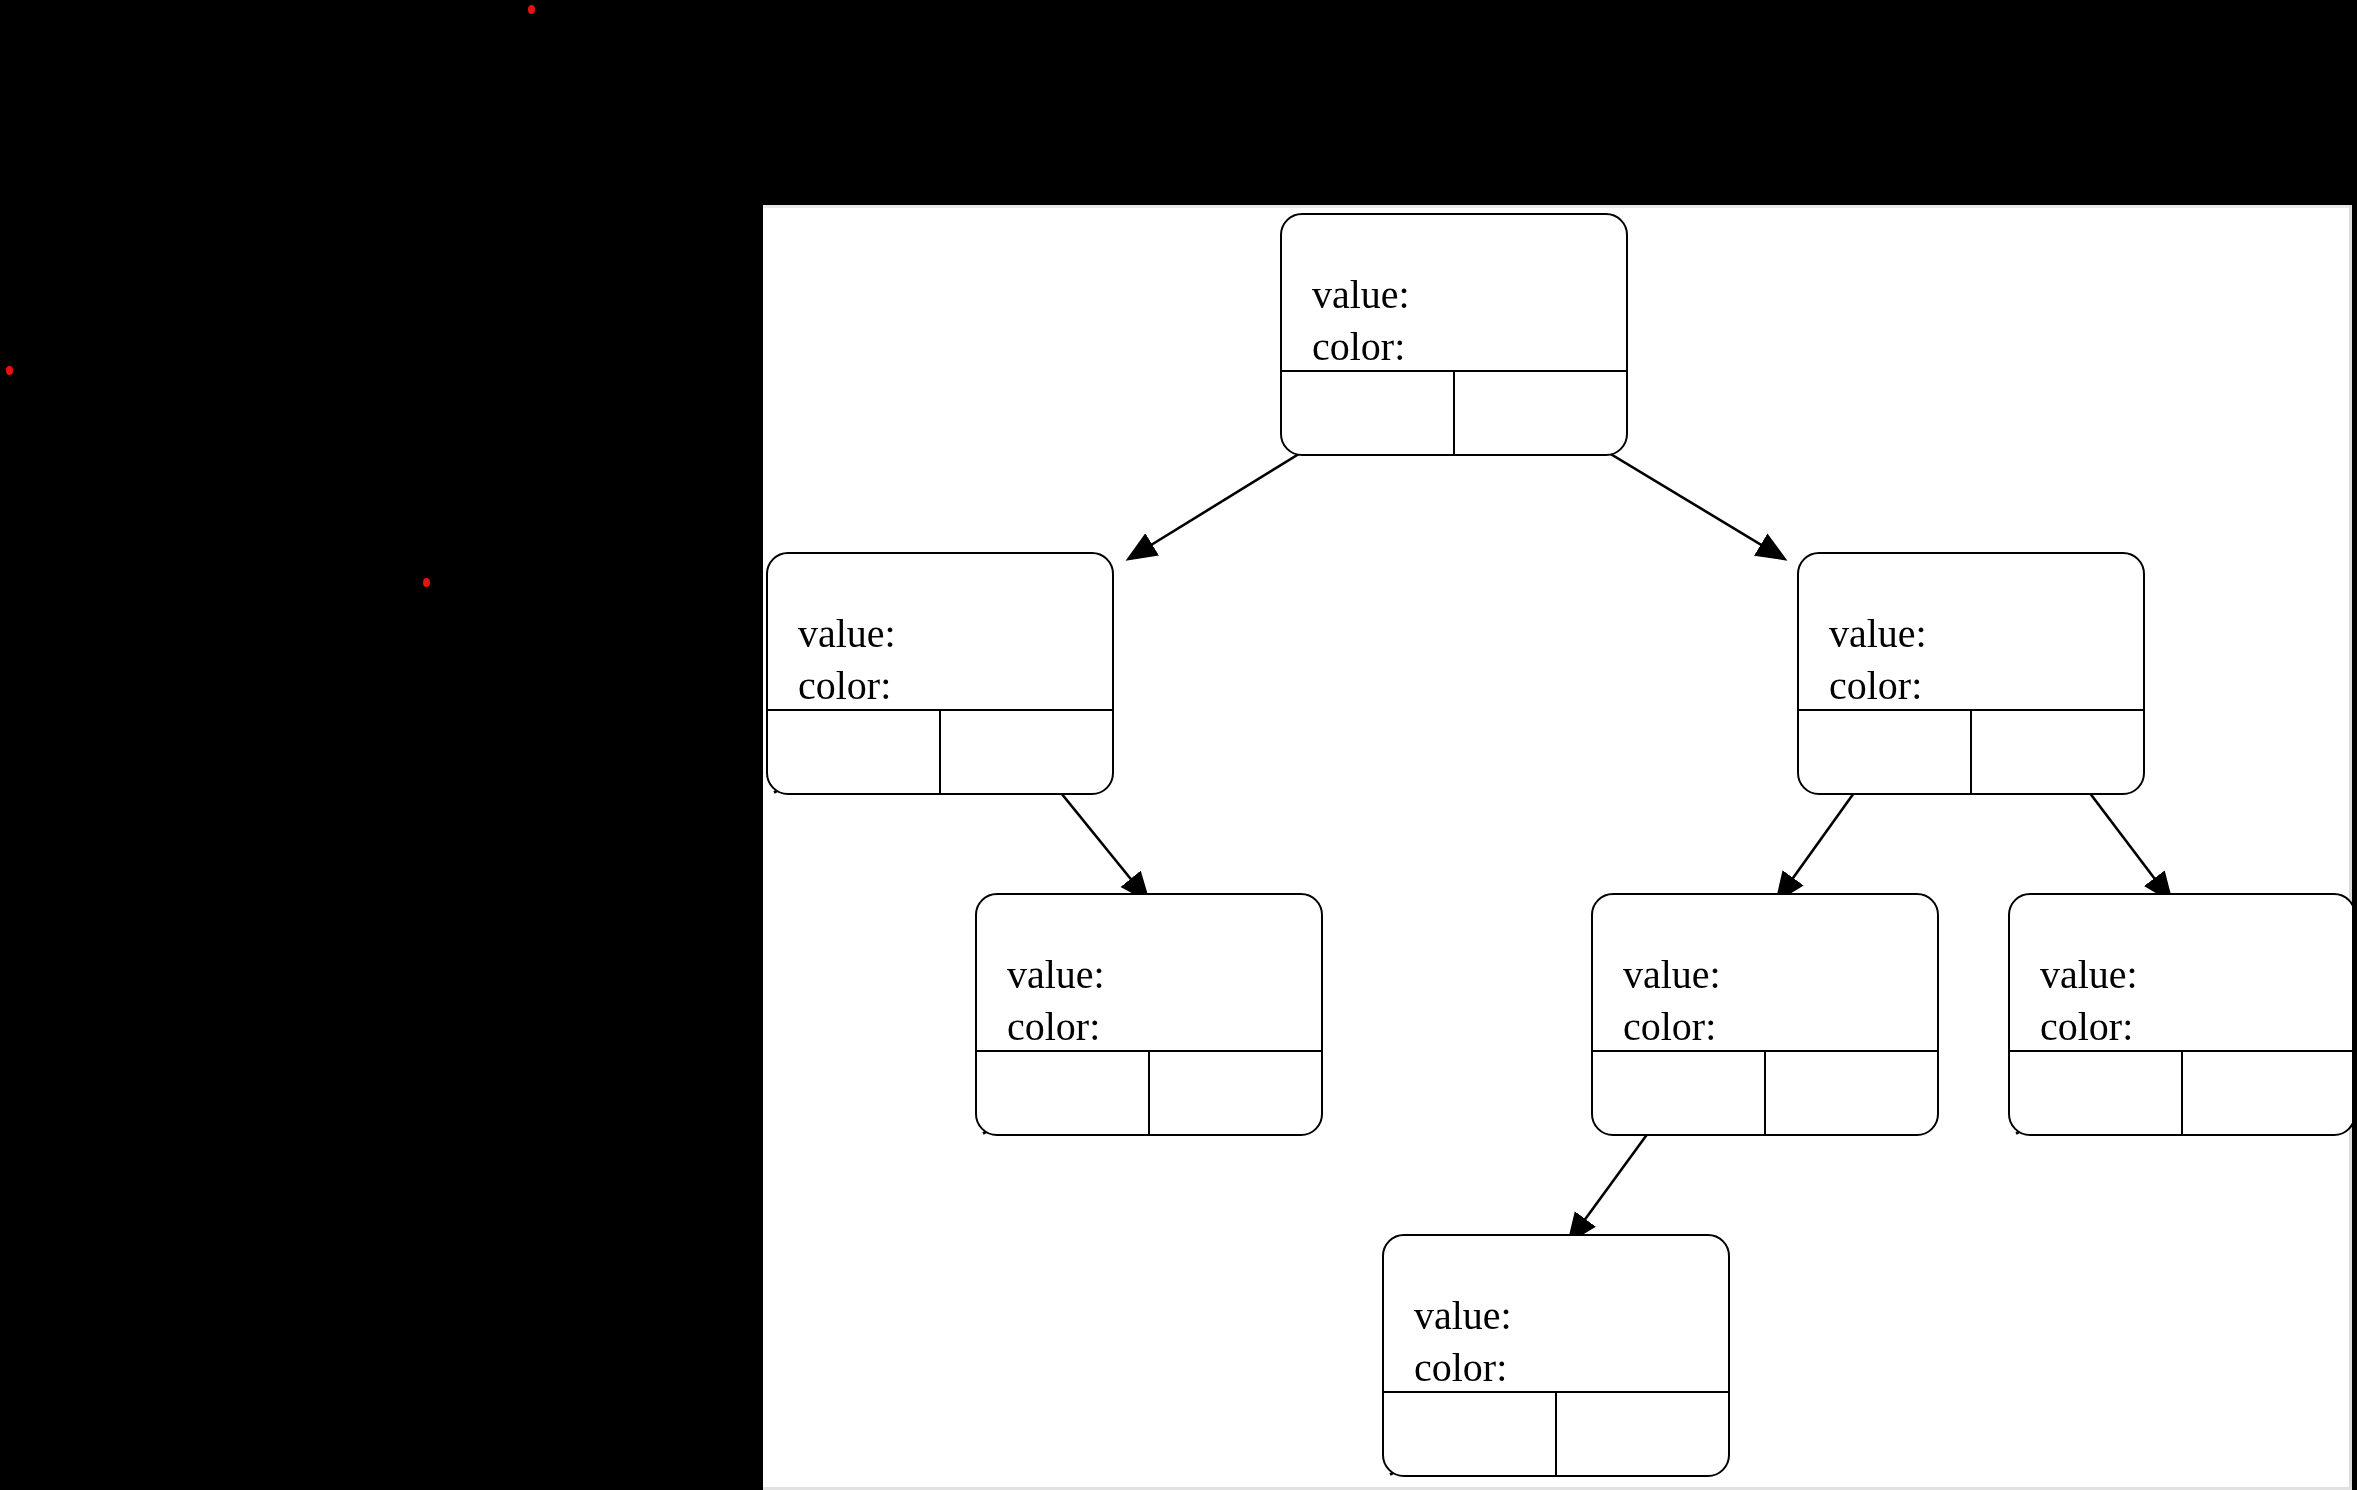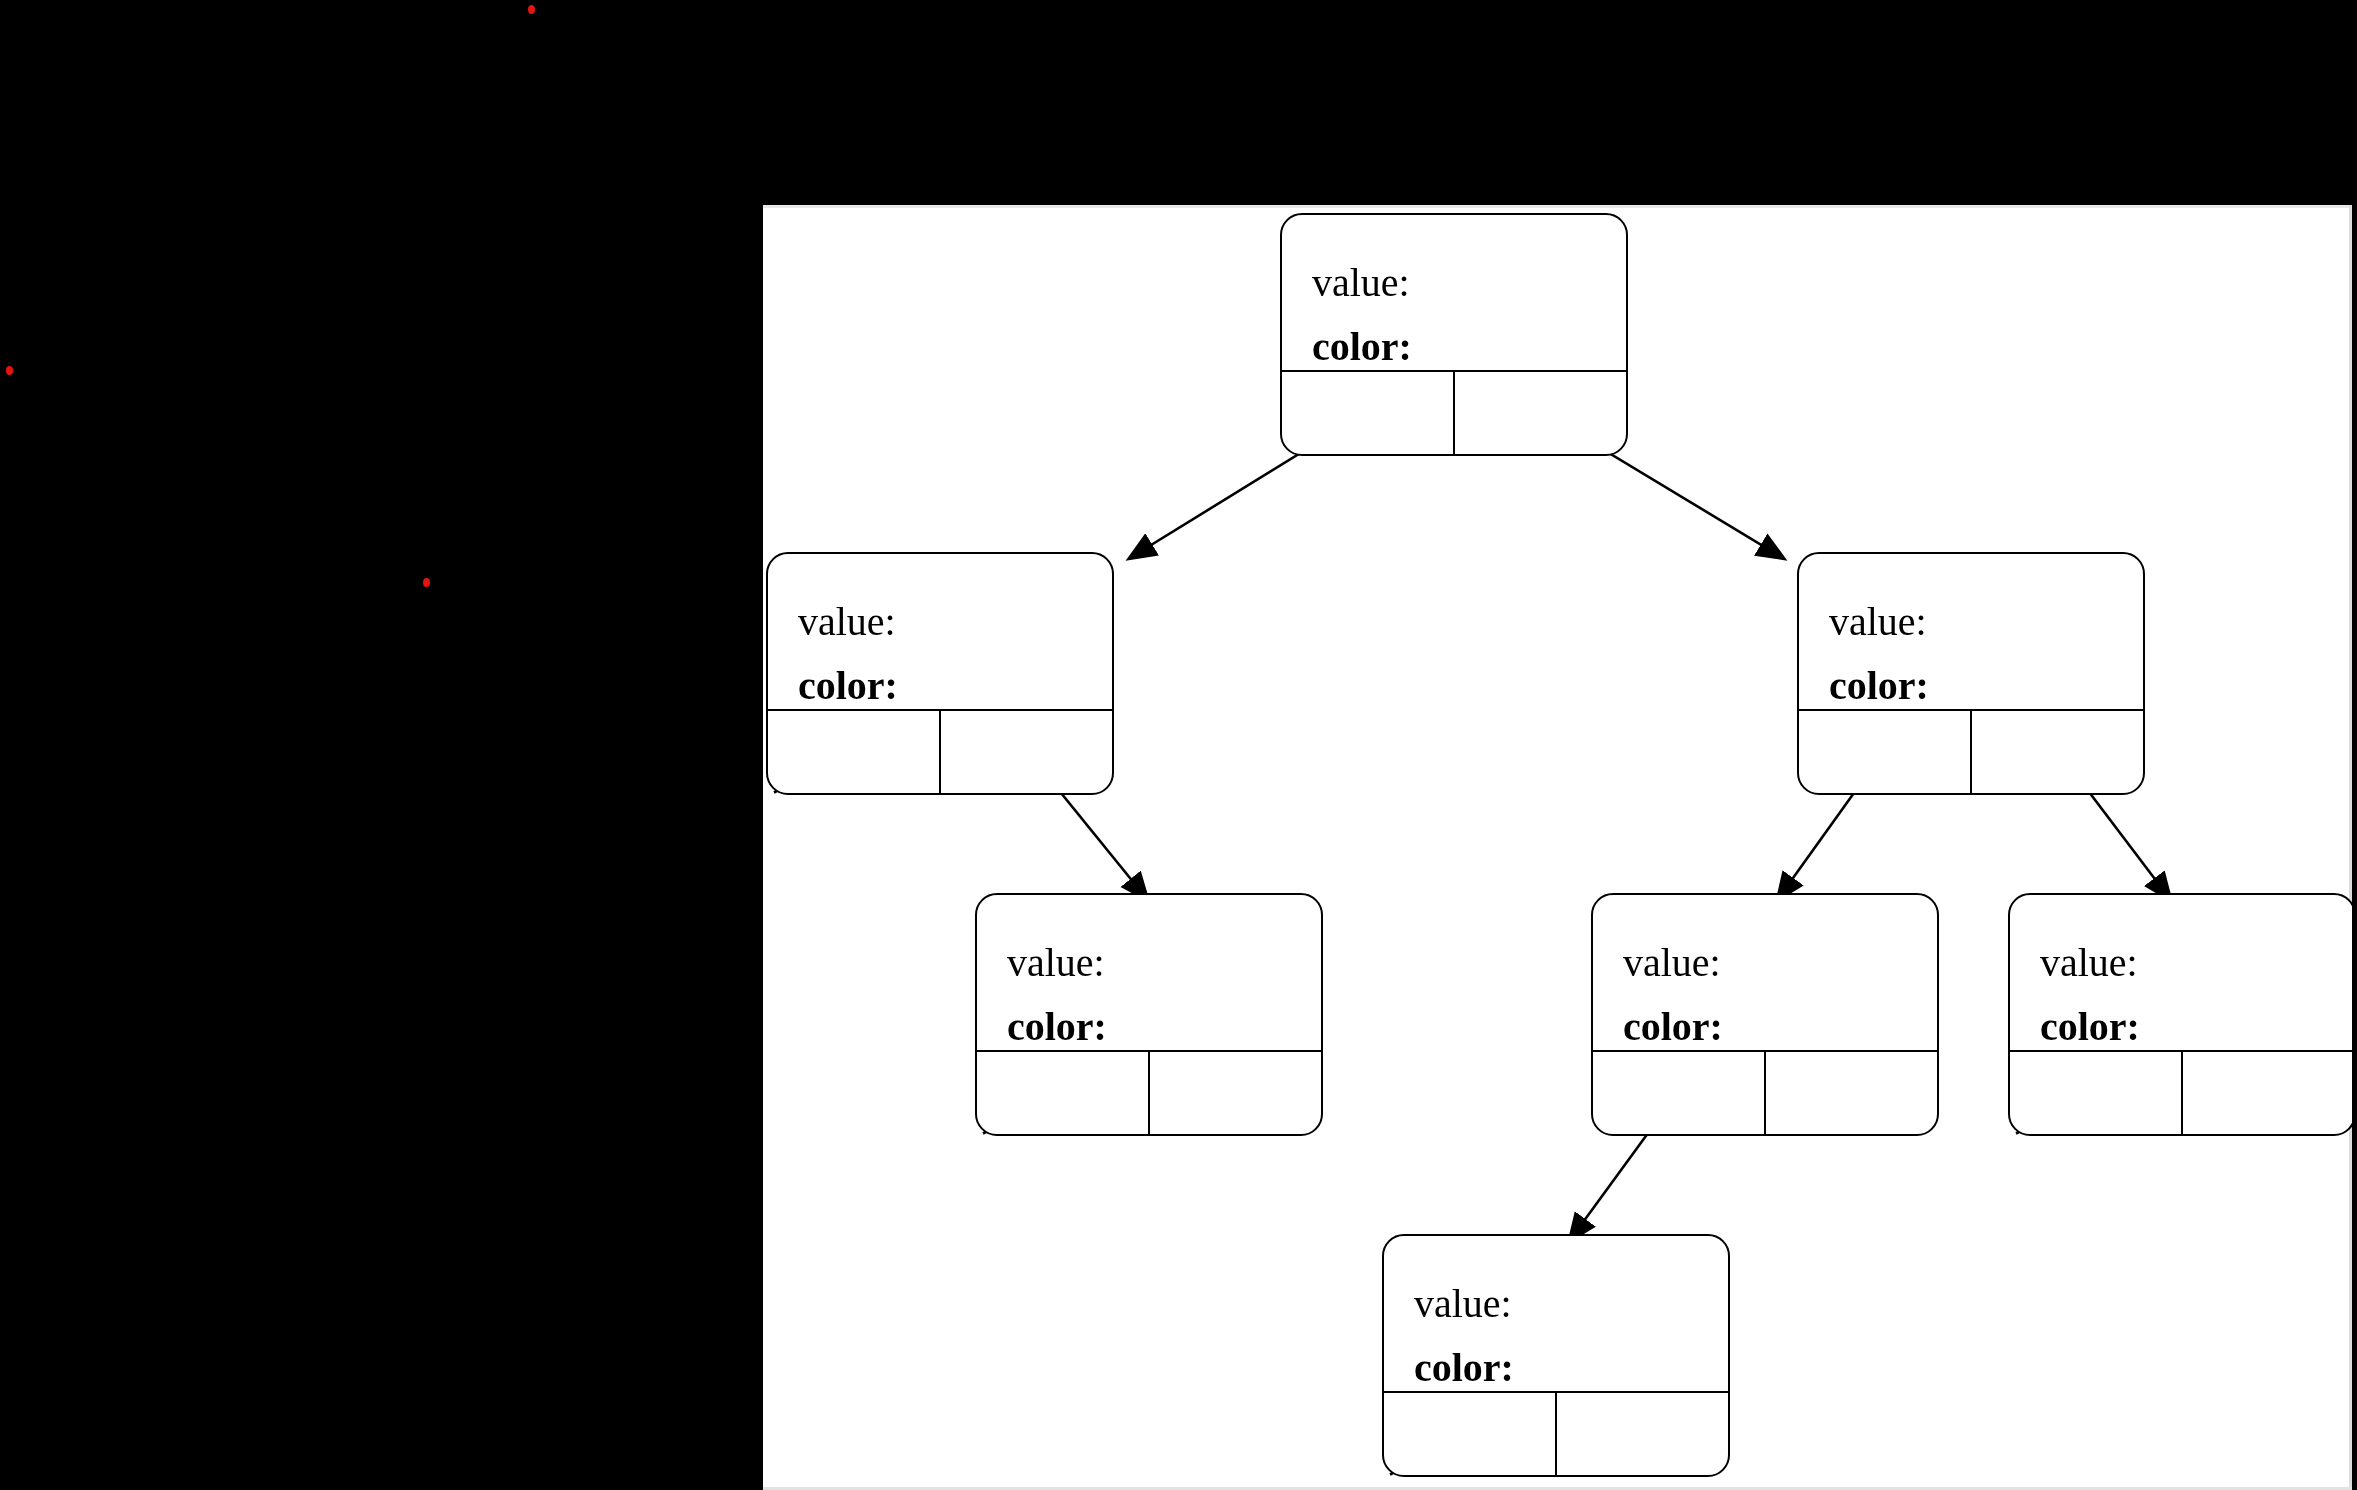--- a/index.html
+++ b/index.html
@@ -13,22 +13,22 @@
   #diagram-panel{position:absolute;background:#ffffff;overflow:hidden;}
   #panel-top-rule{position:absolute;left:0;top:0;width:100%;height:3px;background:#e9e9e9;}
   #panel-right-rule{position:absolute;right:0;top:0;width:3px;height:100%;background:#dcdcdc;}
   #panel-bottom-rule{position:absolute;left:0;bottom:0;width:100%;height:3px;background:#e2e2e2;}
 
   #svg-layer{position:absolute;left:0;top:0;}
 
   .node{position:absolute;box-sizing:border-box;border:2.5px solid #000;
         border-radius:22px;background:#fff;}
   .node-label{position:absolute;color:#000;font-size:40px;line-height:1;white-space:nowrap;}
-  .lbl-value{left:30px;top:48px;}
-  .lbl-color{left:30px;top:112px;font-weight:bold;}
+  .lbl-value{left:30px;top:60px;}
+  .lbl-color{left:30px;top:112px;}
   .ptr-divider-h{position:absolute;left:0;right:0;height:2.5px;background:#000;}
   .ptr-divider-v{position:absolute;width:2.5px;background:#000;}
 </style>
 </head>
 <body style="width: 2357px; height: 1490px;">
 
 <div id="root-canvas" style="width: 2357px; height: 1490px; background: rgb(0, 0, 0);">
 
   <div class="red-dot" style="left: 528px; top: 5px; background: rgb(232, 18, 14);"></div>
   <div class="red-dot" style="left: 6px; top: 366px; background: rgb(232, 18, 14);"></div>

